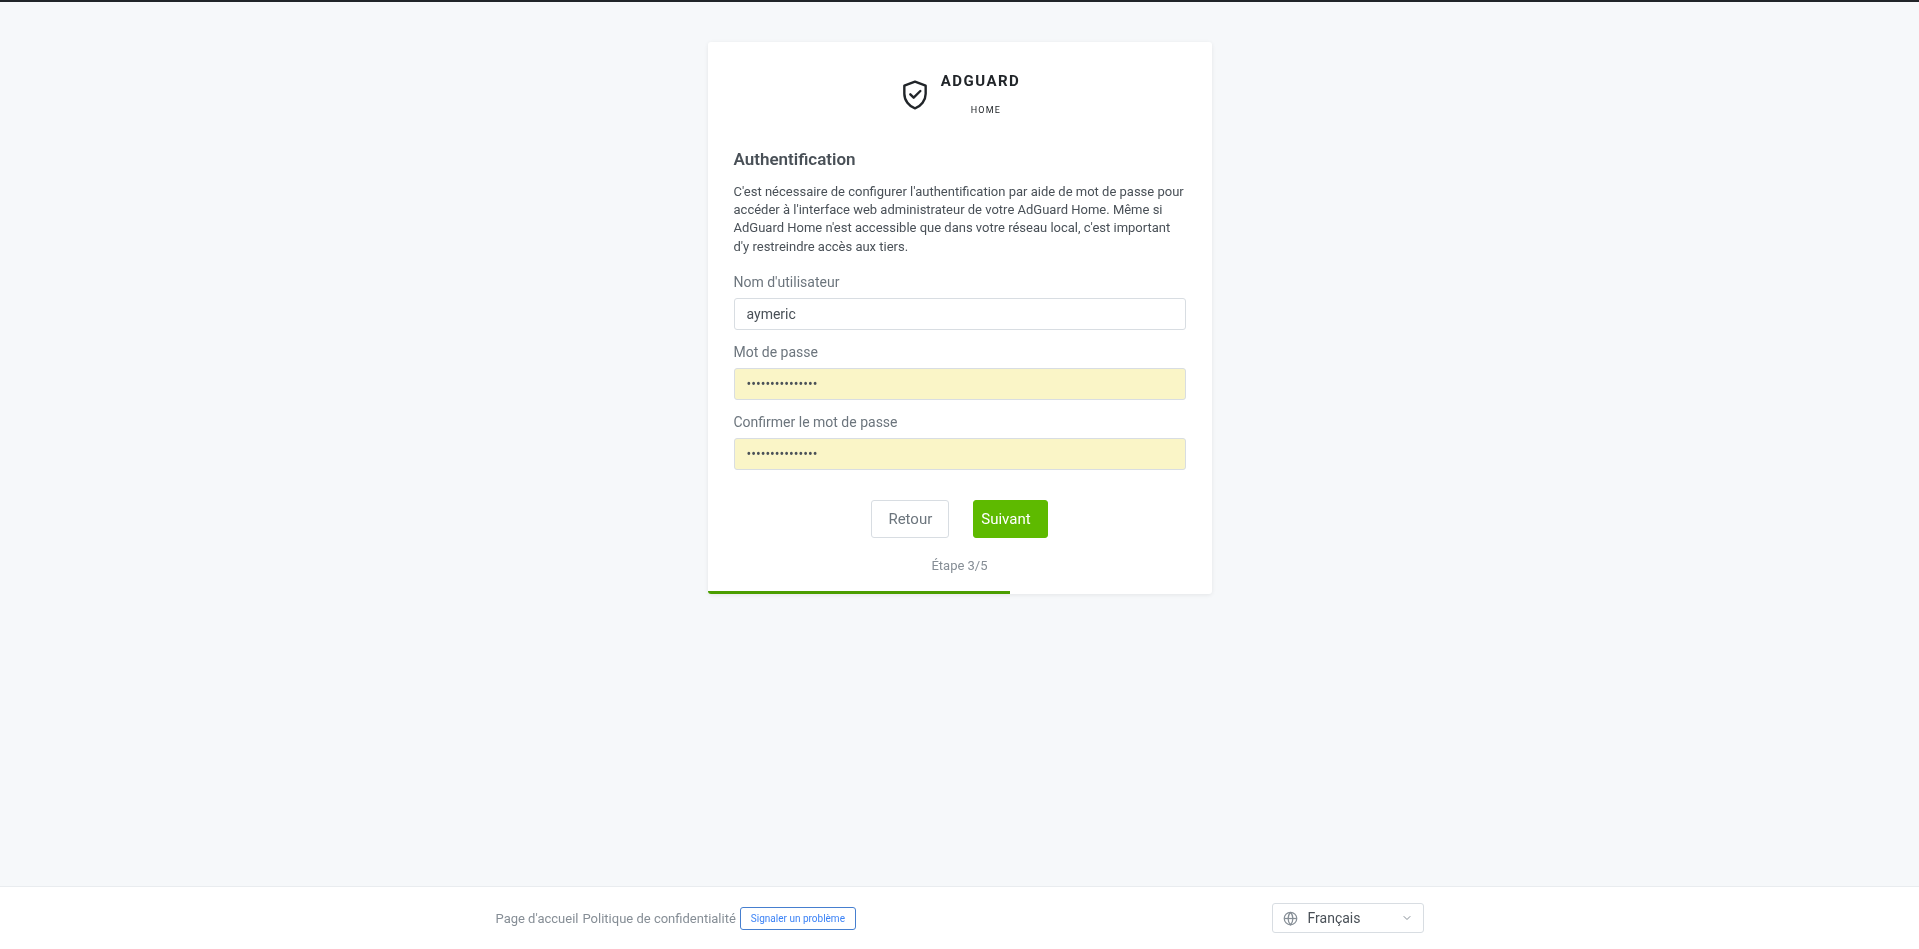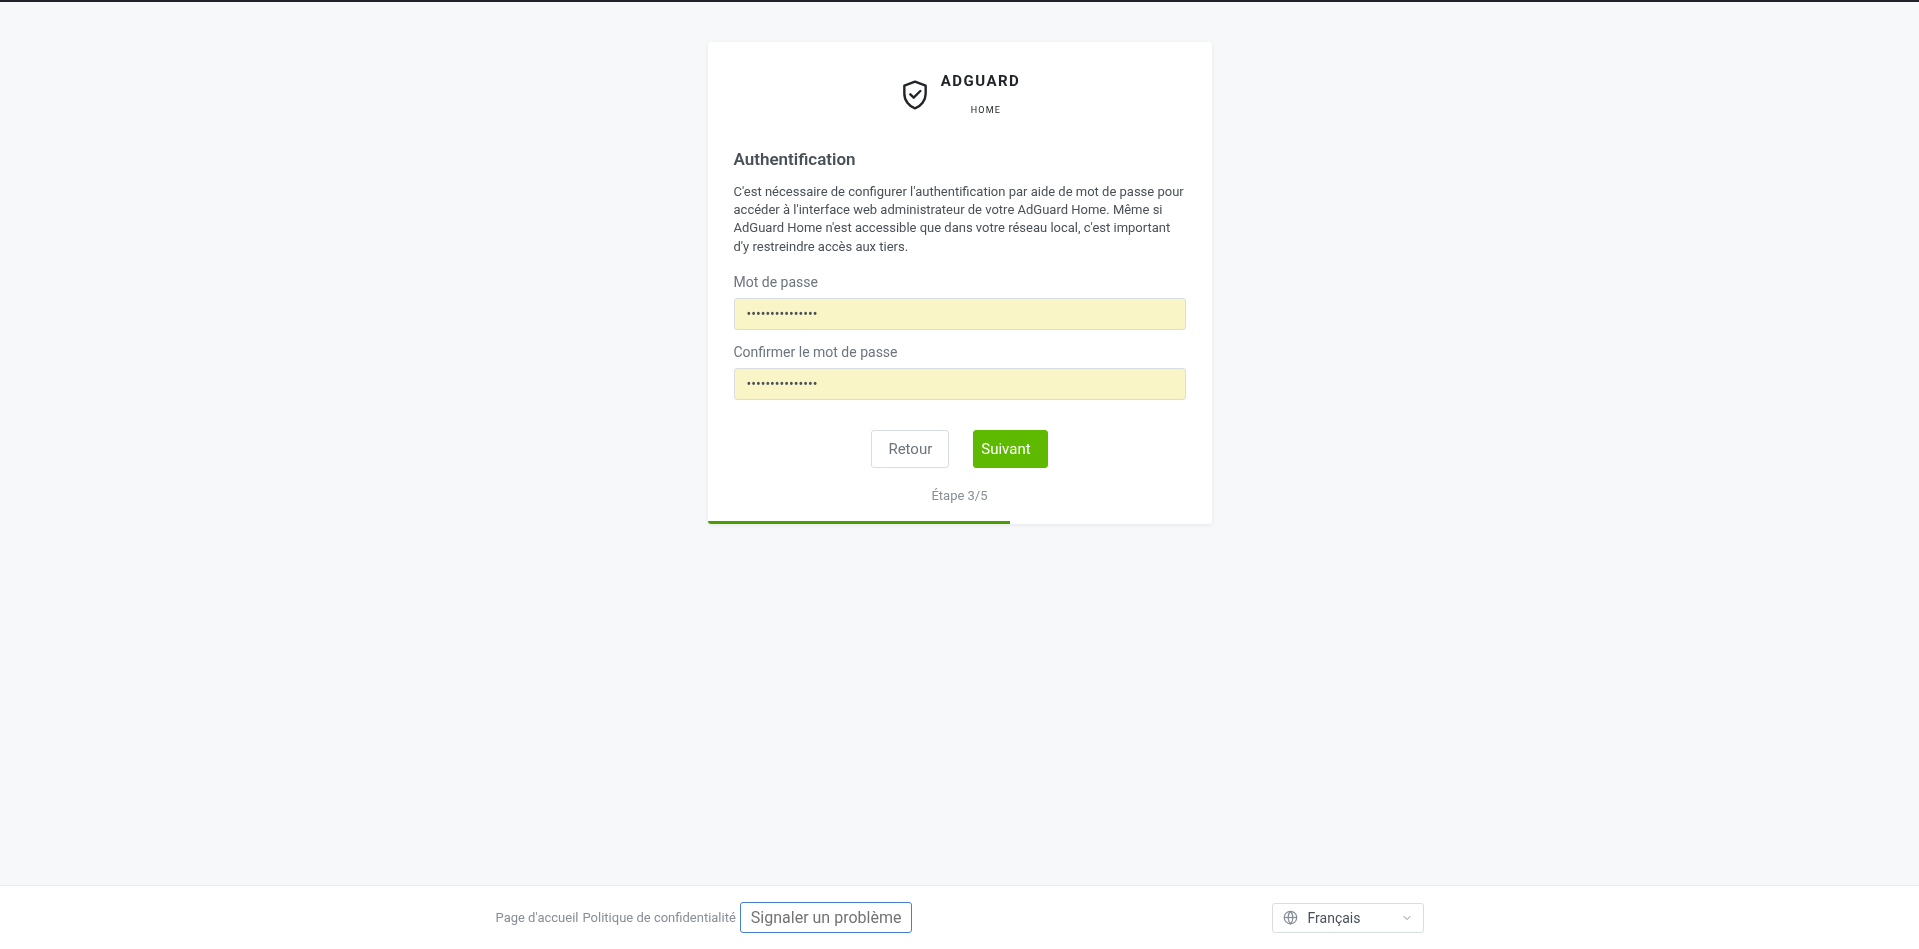--- a/index.html
+++ b/index.html
@@ -143,22 +143,22 @@
       display: flex;
       align-items: center;
       gap: 4px;
     }
     .footer-links a {
       font-size: 13px;
       color: #868e96;
       text-decoration: none;
     }
     .report-btn {
-      font-size: 16px;
-      color: #737373;
+      font-size: 10px;
+      color: #3b82f6;
       border: 1px solid #467fcf;
       background: #fff;
       padding: 5px 10px;
       border-radius: 3px;
       cursor: pointer;
       font-family: inherit;
     }
     .lang-select {
       display: flex;
       align-items: center;
@@ -191,20 +191,24 @@
       </span>
       <div class="logo-text">
         <div class="brand">ADGUARD</div>
         <div class="sub">HOME</div>
       </div>
     </div>
 
     <h2>Authentification</h2>
     <p class="desc">C'est nécessaire de configurer l'authentification par aide de mot de passe pour accéder à l'interface web administrateur de votre AdGuard Home. Même si AdGuard Home n'est accessible que dans votre réseau local, c'est important d'y restreindre accès aux tiers.</p>
 
+    <div class="form-group">
+      <label class="form-label">Nom d'utilisateur</label>
+      <input type="text" class="form-input" value="aymeric" style="">
+    </div>
 
     <div class="form-group">
       <label class="form-label">Mot de passe</label>
       <input type="password" class="form-input autofilled" value="•••••••••••••••" style="">
     </div>
 
     <div class="form-group">
       <label class="form-label">Confirmer le mot de passe</label>
       <input type="password" class="form-input autofilled" value="•••••••••••••••" style="">
     </div>

